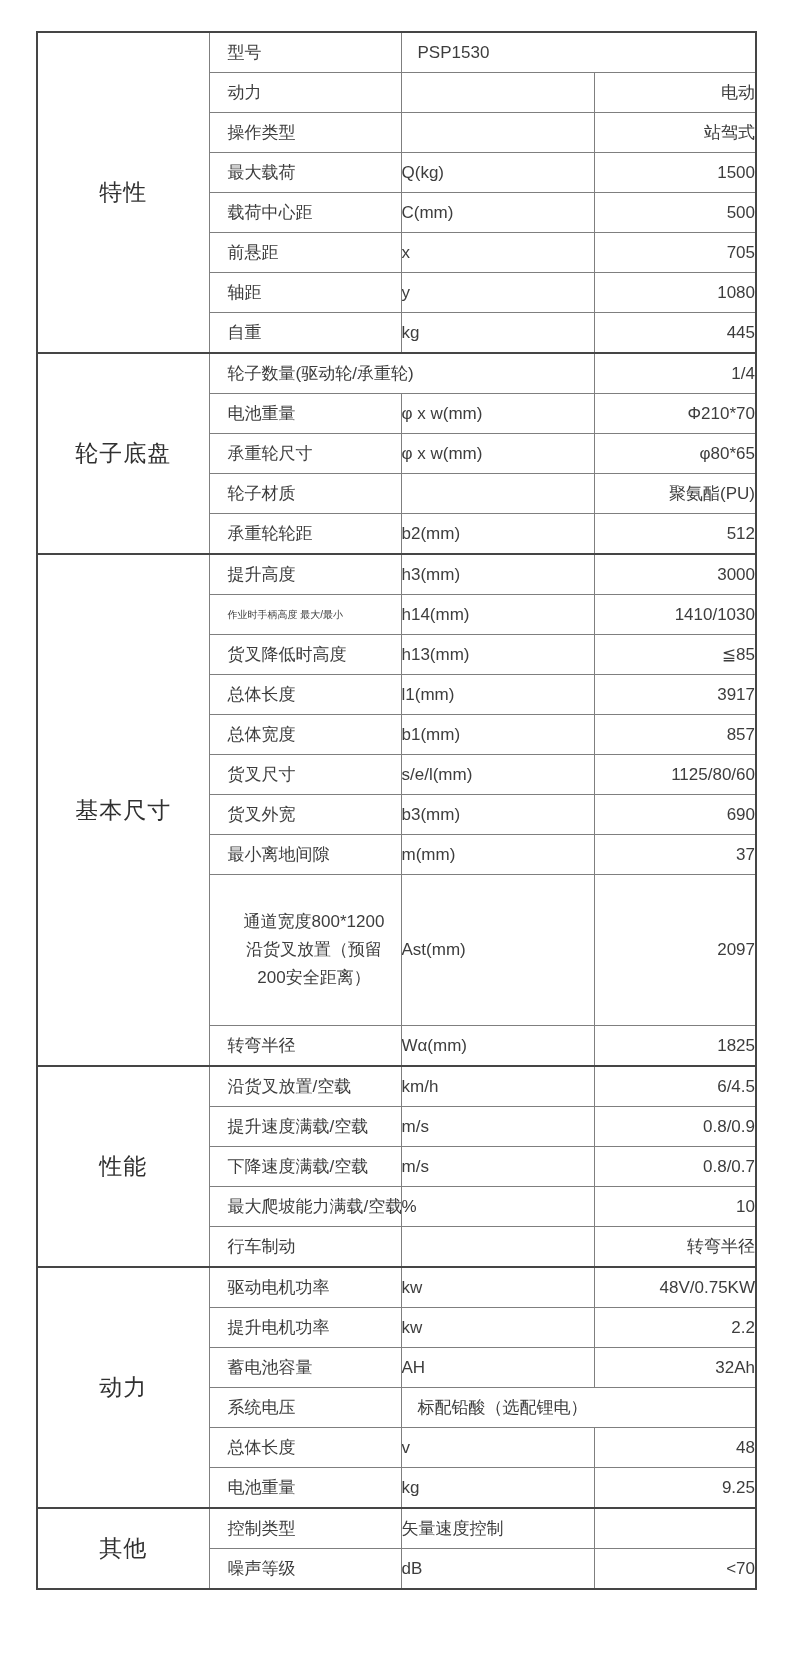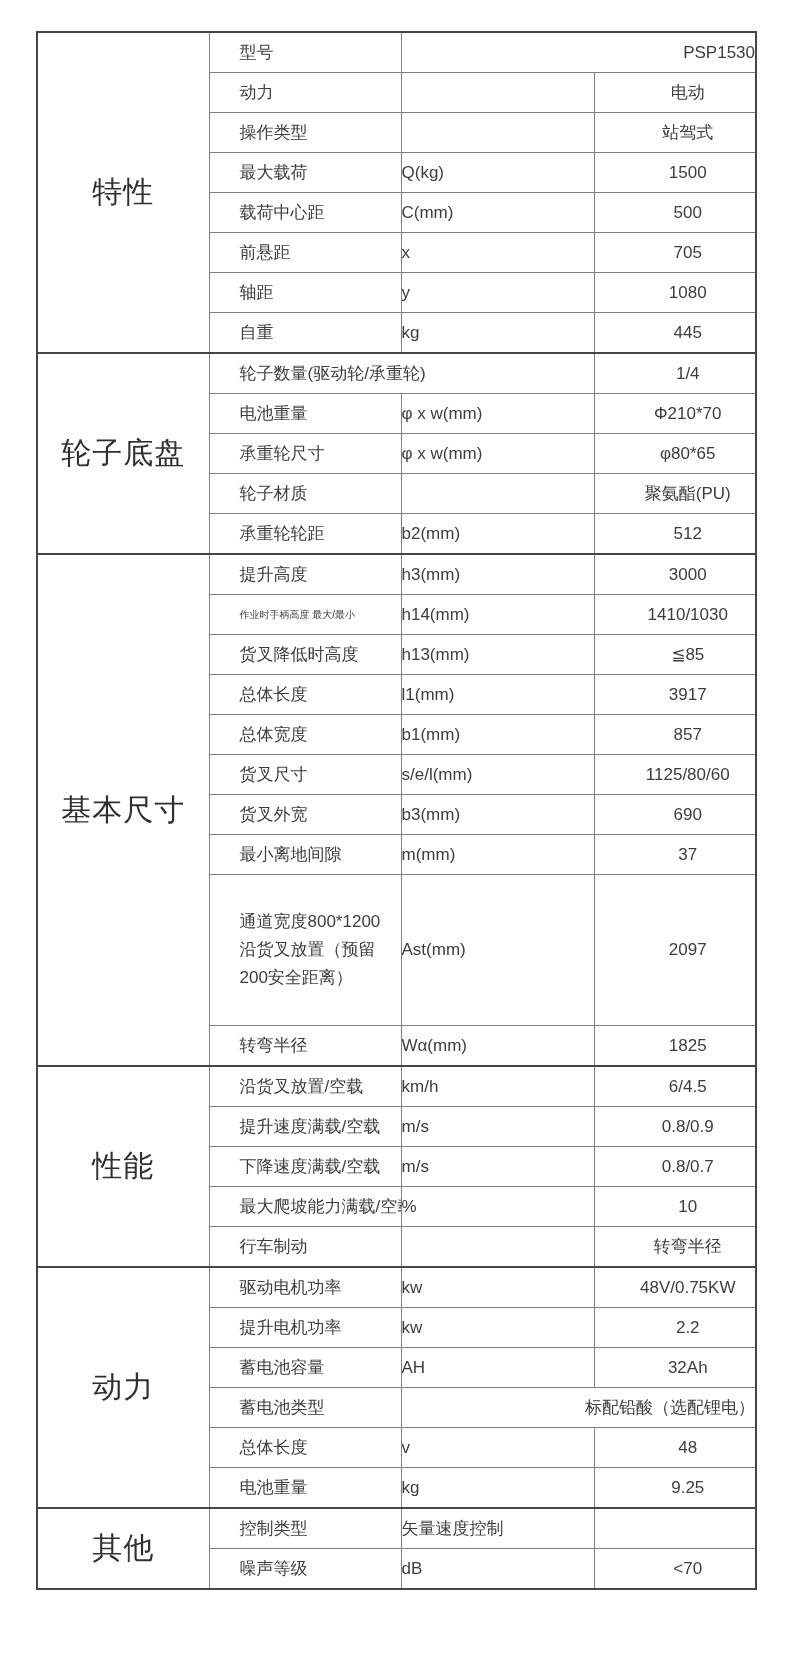--- a/index.html
+++ b/index.html
@@ -26,33 +26,33 @@
     height:39px;
     padding:0;
     font-size:17px;
     color:#3d3d3d;
     vertical-align:middle;
     overflow:hidden;
     white-space:nowrap;
   }
   tr.sec-start td{border-top:2px solid #454545;}
   td.cat{
-    font-size:30px;
+    font-size:23px;
     color:#303030;
     text-align:center;
     letter-spacing:1px;
   }
-  td.lbl{text-align:left;padding-left:30px;margin-left:16px;}
+  td.lbl{text-align:left;padding-left:18px;margin-left:16px;}
   td.lbl.small{font-size:10px;}
   td.sym{text-align:left;}
-  td.val{text-align:center;padding-left:26px;}
-  td.merged{text-align:right;padding-left:0;}
+  td.val{text-align:right;padding-left:26px;}
+  td.merged{text-align:left;padding-left:16px;}
   tr.tall td{height:150px;}
   td.lbl.multiline{white-space:normal;line-height:1.65;}
-  td.lbl.multiline span{display:block;}
+  td.lbl.multiline span{display:block;text-align:center;}
 </style>
 </head>
 <body>
 
 <div class="page">
   <table class="spec">
     <colgroup>
         <col class="c-cat">
         <col class="c-lbl">
         <col class="c-sym">
@@ -220,21 +220,21 @@
       <td class="lbl">提升电机功率</td>
       <td class="sym">kw</td>
       <td class="val">2.2</td>
     </tr>
     <tr>
       <td class="lbl">蓄电池容量</td>
       <td class="sym">AH</td>
       <td class="val">32Ah</td>
     </tr>
     <tr>
-      <td class="lbl">蓄电池类型</td>
+      <td class="lbl">系统电压</td>
       <td class="merged" colspan="2">标配铅酸（选配锂电）</td>
     </tr>
     <tr>
       <td class="lbl">总体长度</td>
       <td class="sym">v</td>
       <td class="val">48</td>
     </tr>
     <tr>
       <td class="lbl">电池重量</td>
       <td class="sym">kg</td>

